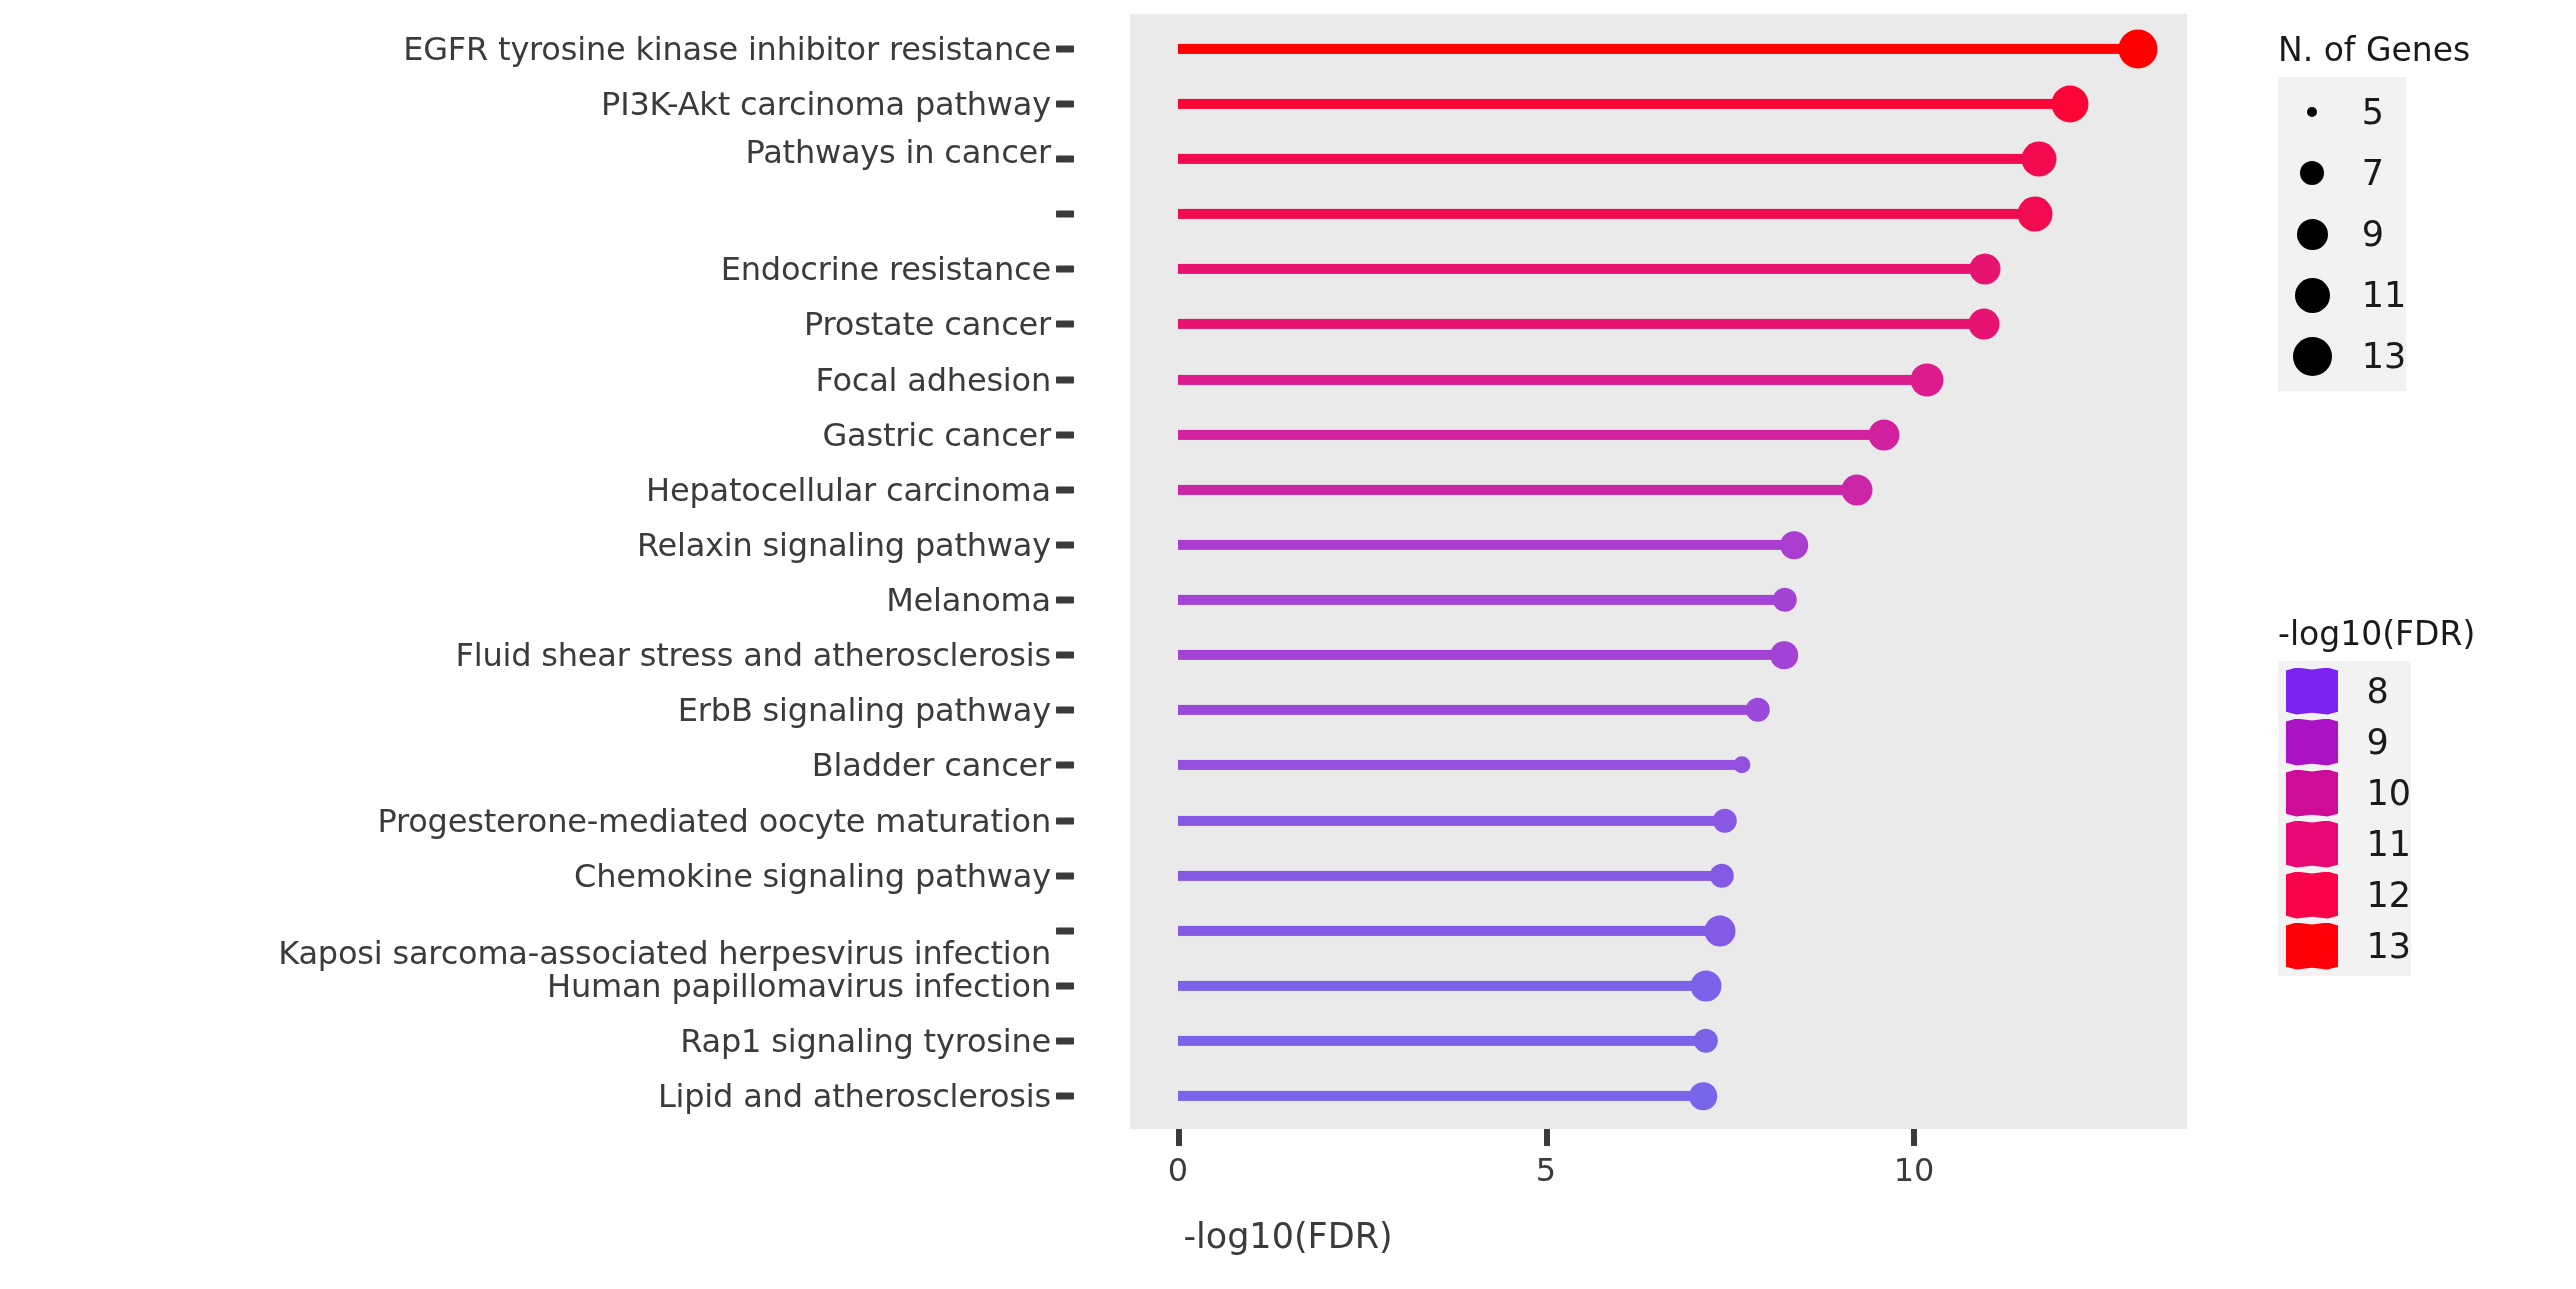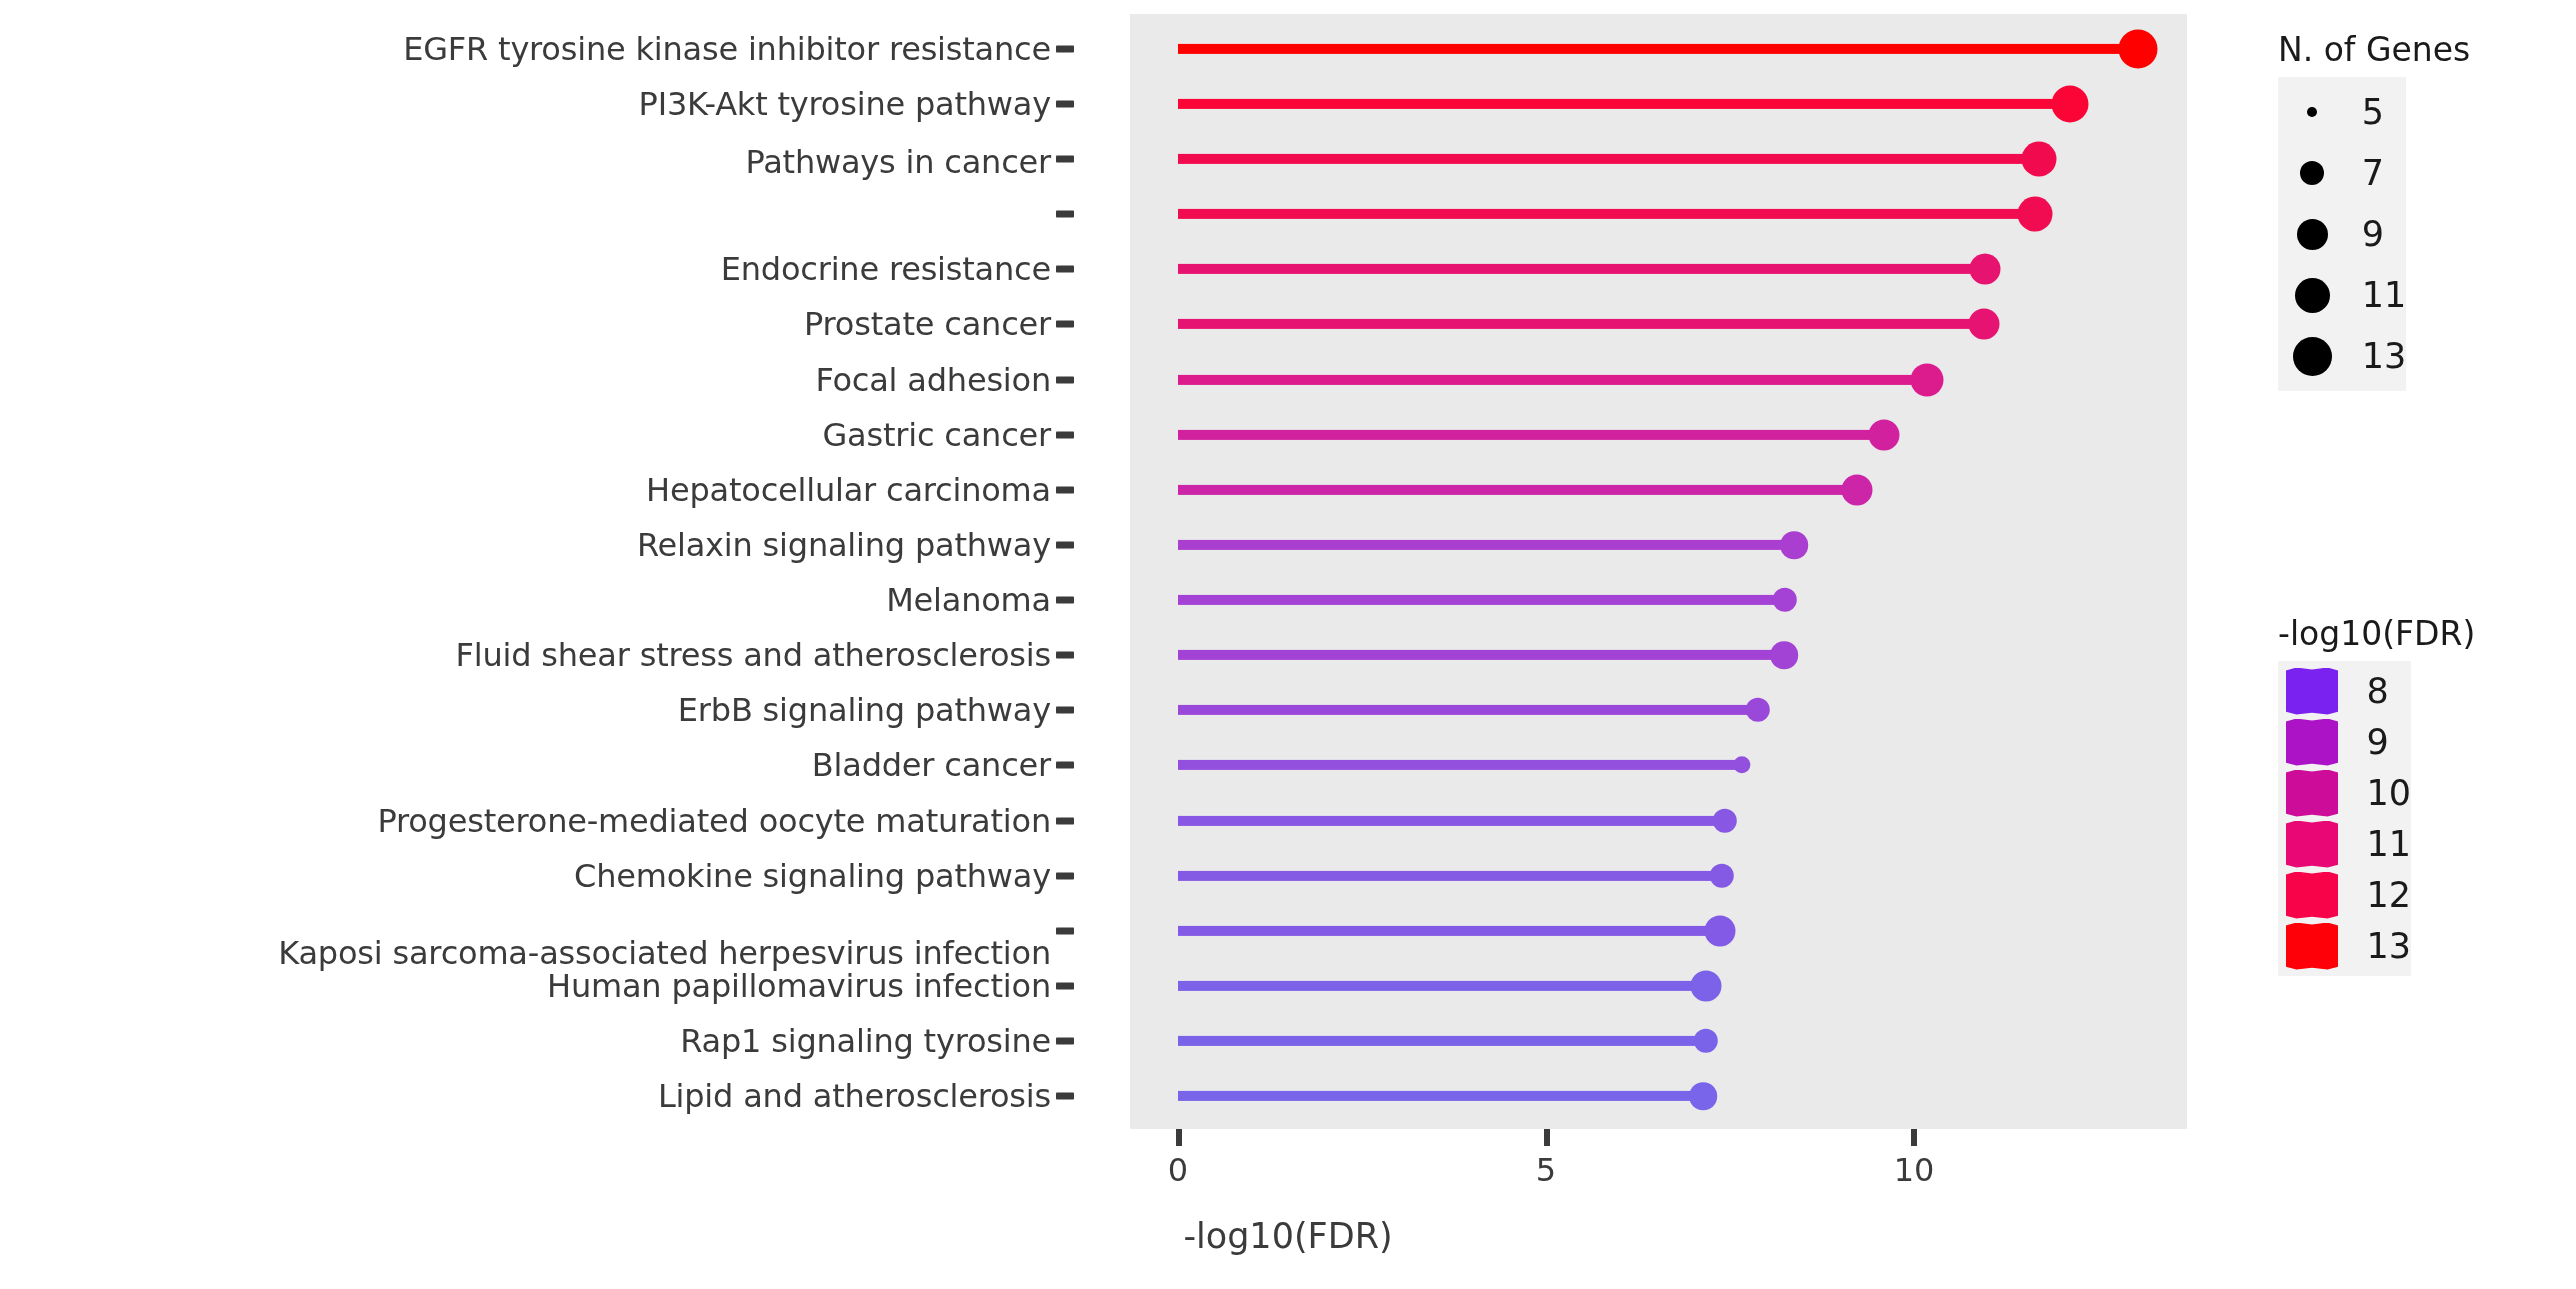--- a/index.html
+++ b/index.html
@@ -46,23 +46,23 @@
 </head>
 <body>
 
 <div id="figure">
 
   <div id="plot-area"></div>
 
   <div id="ylabels">
       <div class="ytick-label" style="top: 49px;">EGFR tyrosine kinase inhibitor resistance</div>
       <div class="ytick-mark" style="top: 49px;"></div>
-      <div class="ytick-label" style="top: 104px;">PI3K-Akt tyrosine pathway</div>
+      <div class="ytick-label" style="top: 104px;">PI3K-Akt carcinoma pathway</div>
       <div class="ytick-mark" style="top: 104px;"></div>
-      <div class="ytick-label" style="top: 162px; text-align: right;">Pathways in cancer</div>
+      <div class="ytick-label" style="top: 152px; text-align: right;">Pathways in cancer</div>
       <div class="ytick-mark" style="top: 159px;"></div>
       <div class="ytick-mark" style="top: 214px;"></div>
       <div class="ytick-label" style="top: 269px;">Endocrine resistance</div>
       <div class="ytick-mark" style="top: 269px;"></div>
       <div class="ytick-label" style="top: 324px;">Prostate cancer</div>
       <div class="ytick-mark" style="top: 324px;"></div>
       <div class="ytick-label" style="top: 380px;">Focal adhesion</div>
       <div class="ytick-mark" style="top: 380px;"></div>
       <div class="ytick-label" style="top: 435px;">Gastric cancer</div>
       <div class="ytick-mark" style="top: 435px;"></div>

